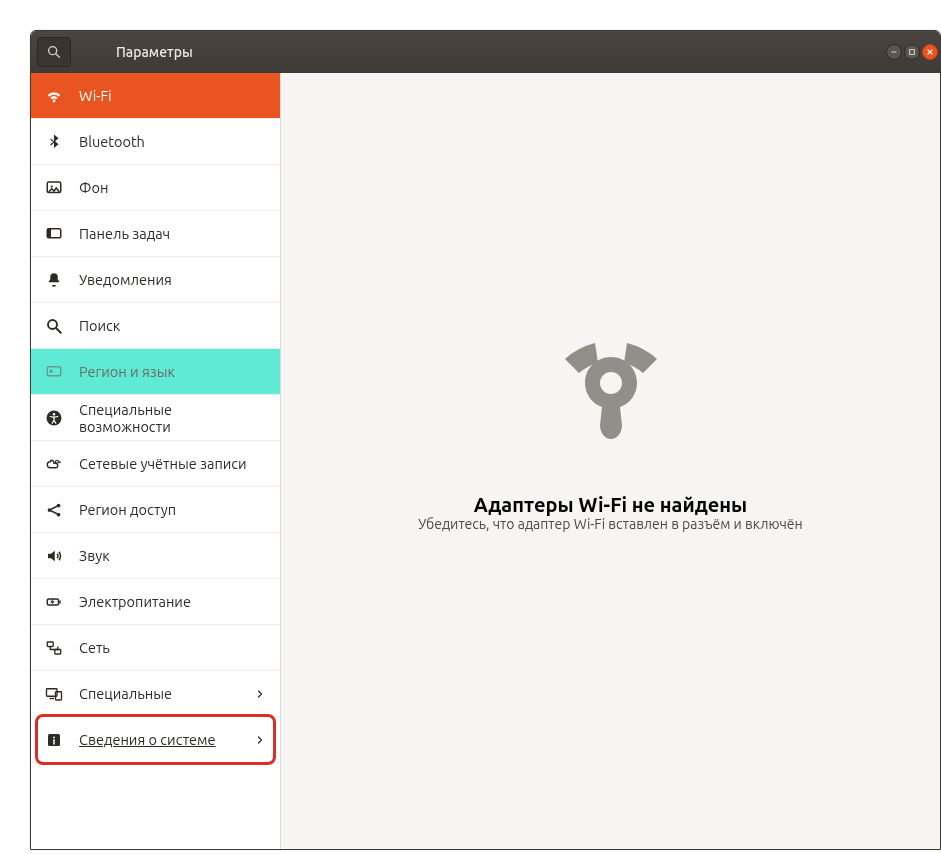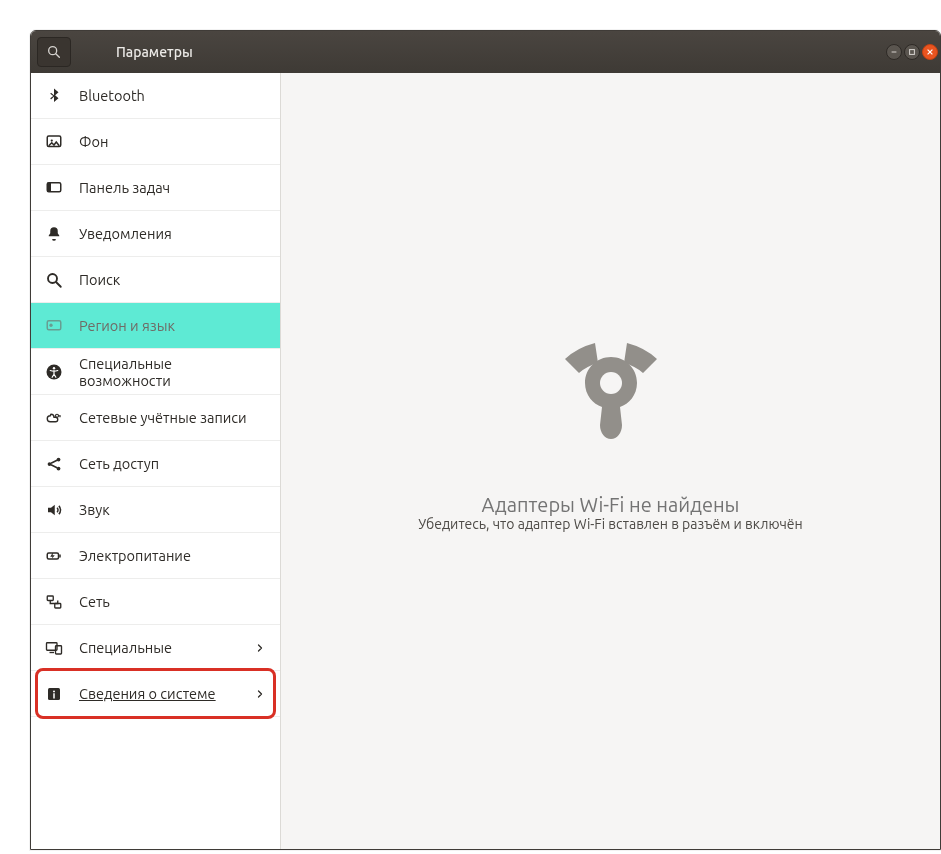--- a/index.html
+++ b/index.html
@@ -115,22 +115,22 @@
     justify-content: center;
     padding-bottom: 80px;
   }
   .empty-icon {
     width: 160px; height: 160px;
     margin-bottom: 22px;
     position: relative;
   }
   .empty-title {
     font-size: 20px;
-    font-weight: 400;
-    color: #737373;
+    font-weight: 700;
+    color: #000000;
     margin-bottom: 0;
   }
   .empty-sub {
     font-size: 14px;
     color: #4d4a46;
   }
   svg { fill: #2e2b27; }
 </style>
 </head>
 <body>
@@ -162,20 +162,28 @@
             <line x1="8" y1="2" x2="2" y2="8" stroke="#fff" stroke-width="1.5"></line>
           </svg>
       </div>
     </div>
   </div>
 
   <div class="body">
 
     <div class="sidebar">
 
+      <div class="side-item selected">
+        <span class="ic">
+          <svg viewBox="0 0 24 24">
+              <path d="M12 20a1.5 1.5 0 100-3 1.5 1.5 0 000 3zm-4.2-5.6a6 6 0 018.4 0l-1.6 1.6a3.7 3.7 0 00-5.2 0zM4.2 10.8a11 11 0 0115.6 0l-1.6 1.6a8.7 8.7 0 00-12.4 0z" fill="#fff"></path>
+            </svg>
+        </span>
+        <span>Wi-Fi</span>
+      </div>
 
       <div class="side-item">
         <span class="ic">
           <svg viewBox="0 0 24 24">
               <path d="M12 2l6 5-4.5 4 4.5 4-6 5V13l-4 3.5L7 15l4-3-4-3L8 7.5l4 3.5V2z"></path>
             </svg>
         </span>
         <span>Bluetooth</span>
       </div>
 
@@ -254,21 +262,21 @@
 
       <div class="side-item">
         <span class="ic">
           <svg viewBox="0 0 24 24">
               <circle cx="18" cy="6" r="2.5"></circle>
               <circle cx="6" cy="12" r="2.5"></circle>
               <circle cx="18" cy="18" r="2.5"></circle>
               <path d="M8 11l8-4M8 13l8 4" stroke="#2e2b27" stroke-width="2"></path>
             </svg>
         </span>
-        <span>Сеть доступ</span>
+        <span>Регион доступ</span>
       </div>
 
       <div class="side-item">
         <span class="ic">
           <svg viewBox="0 0 24 24">
               <path d="M4 9v6h4l5 4V5L8 9H4z"></path>
               <path d="M16 9a4 4 0 010 6M18.5 6.5a8 8 0 010 11" fill="none" stroke="#2e2b27" stroke-width="2"></path>
             </svg>
         </span>
         <span>Звук</span>

